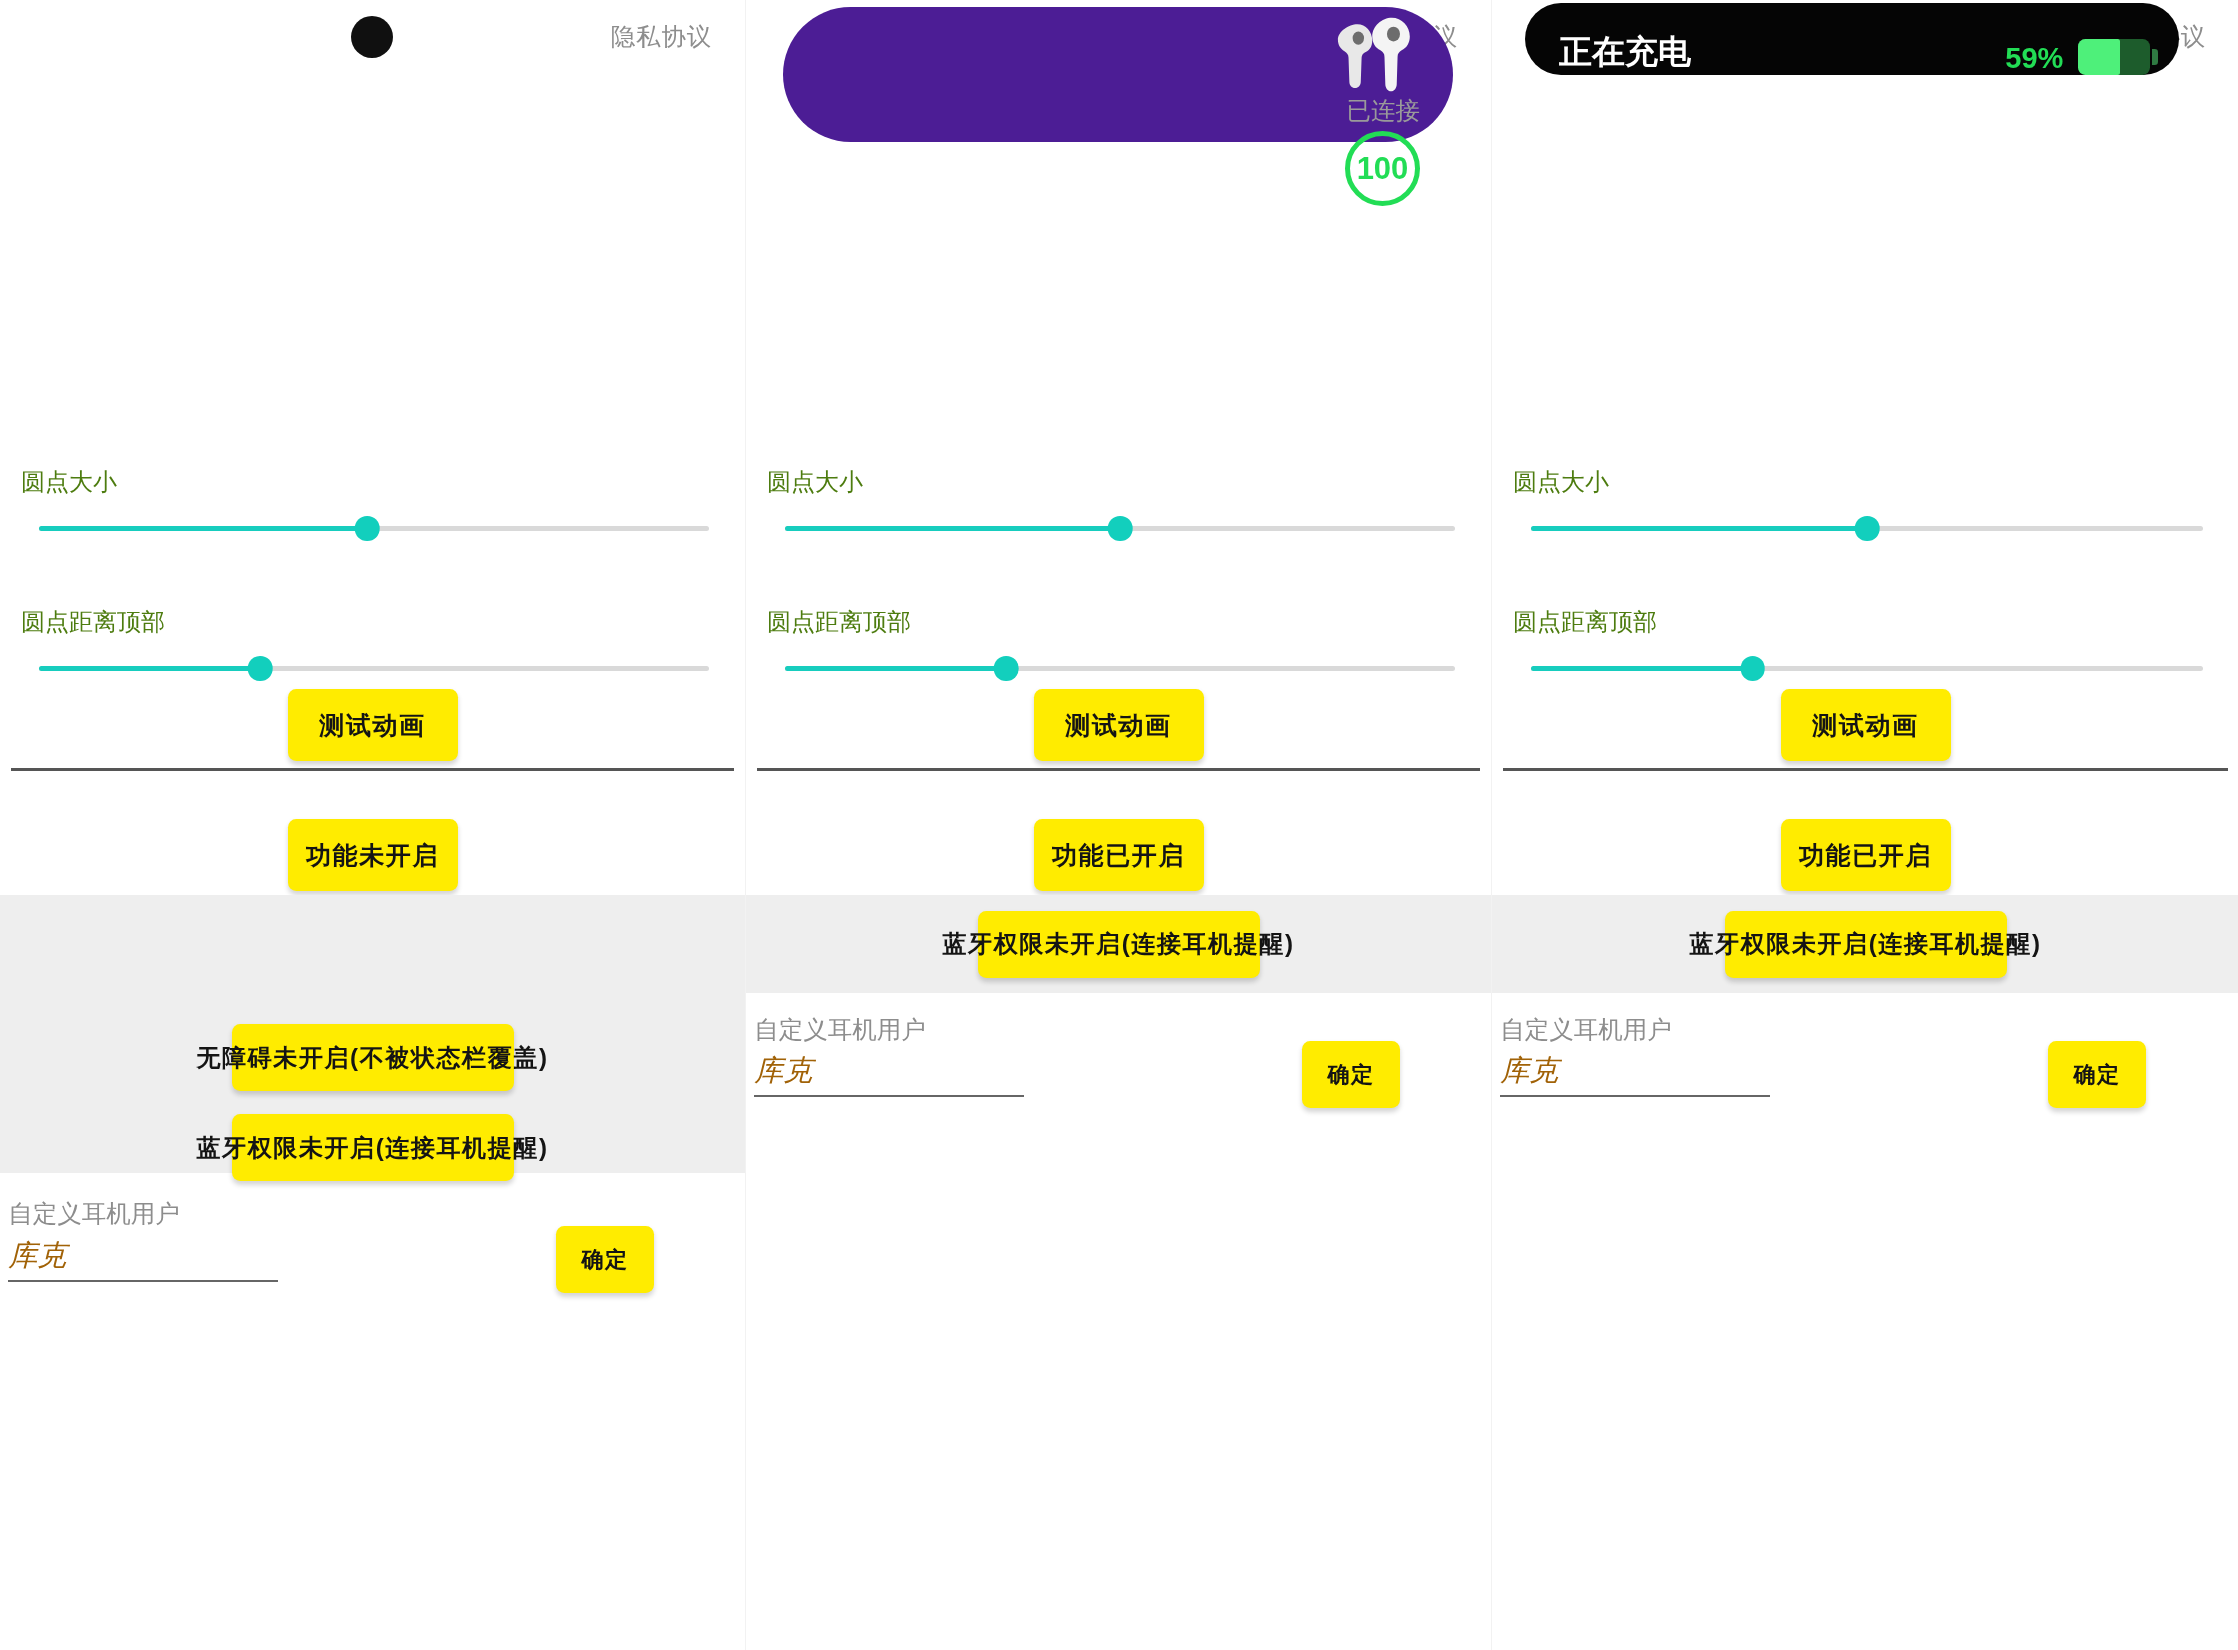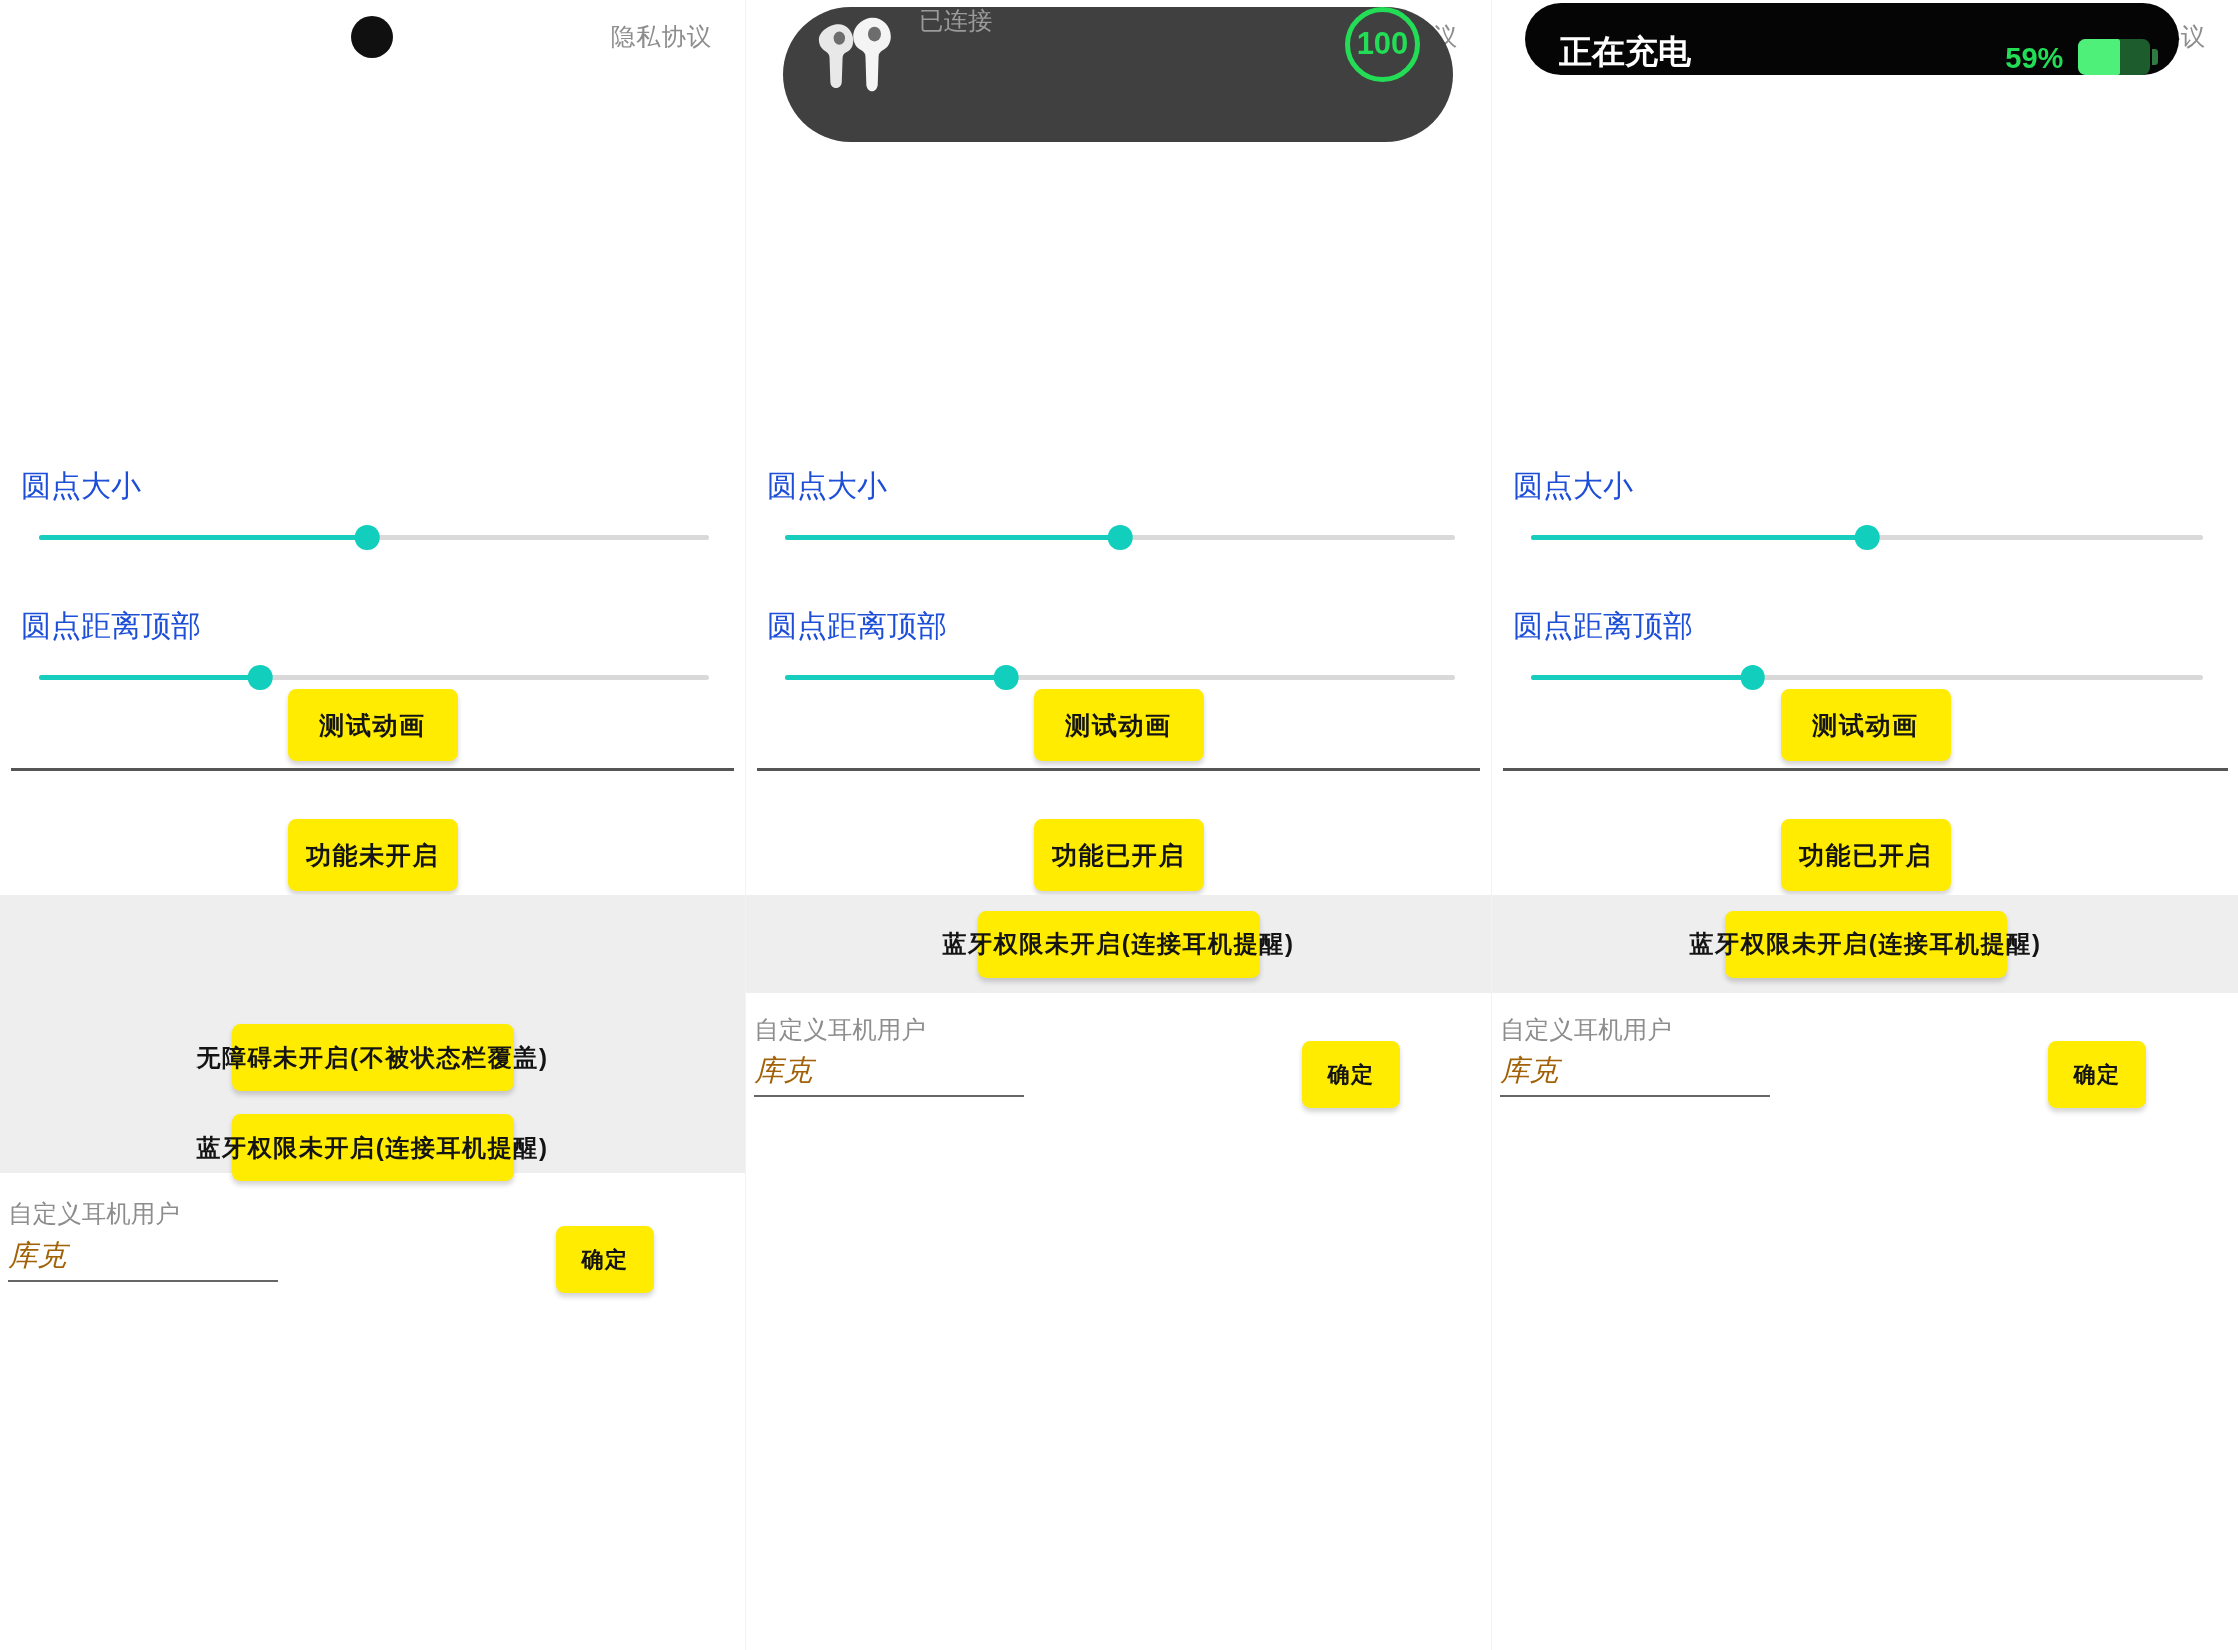--- a/index.html
+++ b/index.html
@@ -39,27 +39,28 @@
     color:#8d8d8d;
     letter-spacing:0.8px;
     white-space:nowrap;
   }
 
   
   .notif-pod{
     position:absolute;
     left:37px;top:6.5px;
     width:670px;height:135px;
-    background:#404040;
+    background:#4c1d95;
     border-radius:70px;
     display:flex;
-    align-items:flex-start;
+    align-items:flex-end;
     box-sizing:border-box;
     padding:0 33px 0 28px;
     z-index:40;
+    flex-direction:column;
   }
   .pod-icon{
     width:90px;height:90px;
     flex:0 0 auto;
     display:flex;align-items:center;justify-content:center;
   }
   .pod-texts{
     flex:1 1 auto;
     margin-left:18px;
     min-width:0;
@@ -135,22 +136,22 @@
     position:absolute;
     right:-8.2px;top:9.8px;
     width:6.5px;height:16.3px;
     border-radius:0 3.3px 3.3px 0;
     background:#2f7a42;
   }
 
   
   .slider-block{position:absolute;left:0;width:100%;}
   .slider-label{
-    font-size:30px;
-    color:#1d4ed8;
+    font-size:24px;
+    color:#4d7c0f;
     margin-left:21px;
     margin-bottom:18px;
     white-space:nowrap;
   }
   .slider-row{
     position:relative;
     height:24.5px;
     margin:0 36px 0 39px;
   }
   .track{

